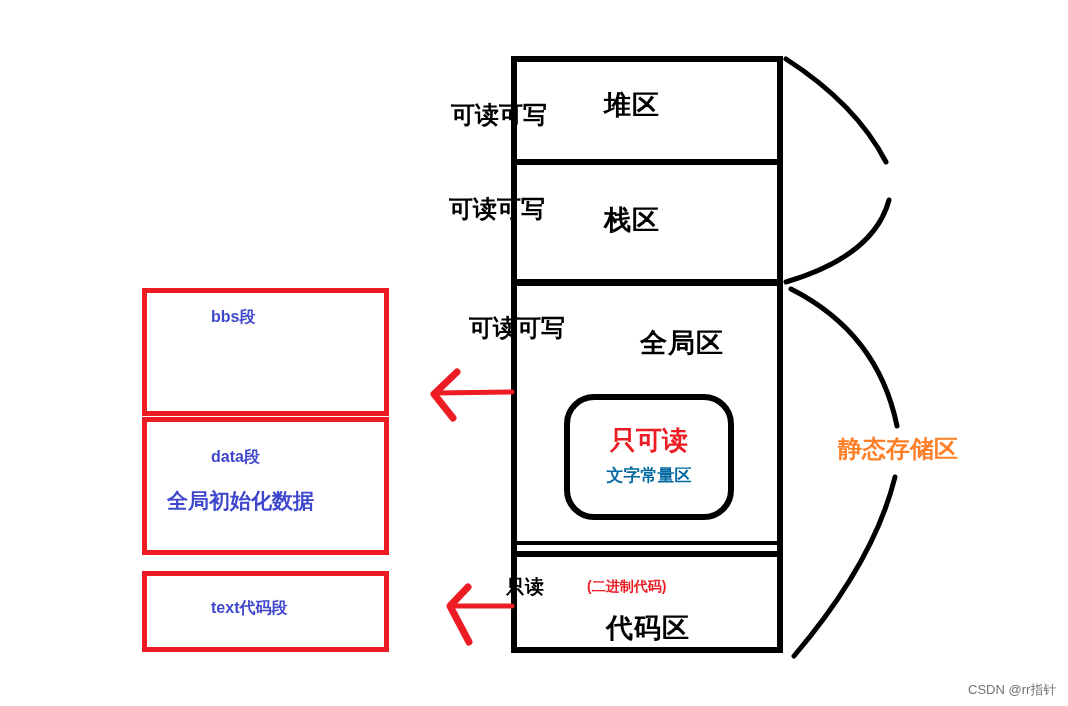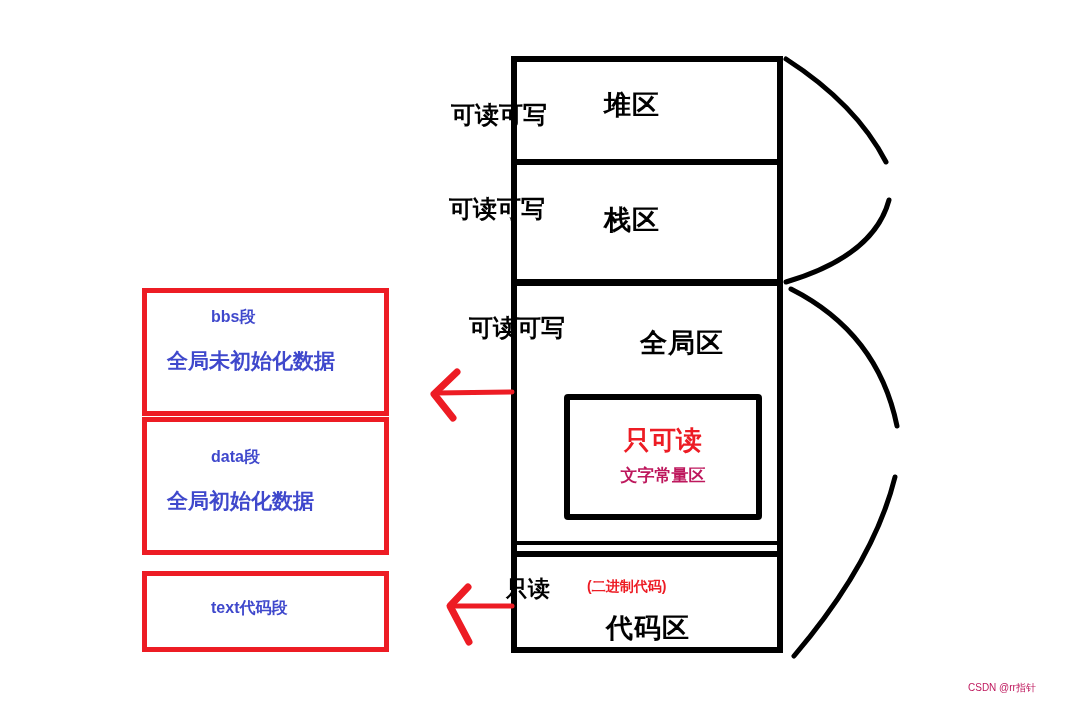--- a/index.html
+++ b/index.html
@@ -9,66 +9,65 @@
   }
   
   .mem-box{position:absolute;left:511px;top:56px;width:272px;height:597px;
     border:6px solid #000;box-sizing:border-box;background:#fff;}
   .hdiv{position:absolute;left:514px;width:266px;background:#000;}
   .d1{top:159px;height:6px;}
   .d2{top:279px;height:7px;}
   .d3a{top:541px;height:4px;}
   .d3b{top:551px;height:6px;}
   
-  .literal-box{position:absolute;left:564px;top:394px;width:198px;height:126px;
-    border:6px solid #000;border-radius:4px;box-sizing:border-box;
+  .literal-box{position:absolute;left:564px;top:394px;width:170px;height:126px;
+    border:6px solid #000;border-radius:30px;box-sizing:border-box;
     display:flex;flex-direction:column;align-items:center;justify-content:center;
     padding-bottom:4px;background:#fff;}
   .readonly-lbl{color:#ED1C24;font-size:26px;font-weight:bold;white-space:nowrap;}
-  .literal-lbl{color:#be185d;font-size:17px;font-weight:bold;white-space:nowrap;margin-top:6px;}
+  .literal-lbl{color:#0369a1;font-size:17px;font-weight:bold;white-space:nowrap;margin-top:6px;}
   
   .lbl{position:absolute;font-weight:bold;white-space:nowrap;line-height:1.1;}
   .sec{color:#000;font-size:27px;letter-spacing:1px;text-align:center;}
   .heap-label{left:604px;top:91px;}
   .stack-label{left:604px;top:206px;}
   .global-label{left:640px;top:329px;}
   .code-label{left:606px;top:614px;}
   .binary-note{left:587px;top:579px;color:#ED1C24;font-size:14px;}
   .access{color:#000000;font-size:24px;}
   .a1{left:451px;top:102px;}
   .a2{left:449px;top:196px;}
   .a3{left:469px;top:315px;}
-  .a4{left:506px;top:577px;font-size:22px;}
+  .a4{left:506px;top:577px;font-size:19px;}
   .zone{color:#FF7F27;font-size:24px;}
   .zone-dynamic{left:844px;top:170px;}
   .zone-static{left:838px;top:436px;}
   
   .seg-box{position:absolute;left:142px;width:247px;border:5px solid #ED1C24;
     box-sizing:border-box;background:#fff;}
   .seg1{top:288px;height:128px;}
   .seg2{top:417px;height:138px;}
   .seg3{top:571px;height:81px;}
   .seg-title{position:absolute;left:20px;color:#3F48CC;font-size:16px;font-weight:bold;white-space:nowrap;margin-left:44px;}
   .seg-desc{position:absolute;left:20px;color:#3F48CC;font-size:21px;font-weight:bold;white-space:nowrap;}
   .seg1 .seg-title{top:14px;} .seg1 .seg-desc{top:54px;}
   .seg2 .seg-title{top:25px;} .seg2 .seg-desc{top:65px;}
   .seg3 .seg-title{top:22px;}
   
   .overlay{position:absolute;left:0;top:0;width:1068px;height:706px;pointer-events:none;}
   
-  .watermark{position:absolute;left:968px;top:681px;color:#be185d;font-size:10px;white-space:nowrap;}
+  .watermark{position:absolute;left:968px;top:681px;color:#737373;font-size:13px;white-space:nowrap;}
 </style>
 </head>
 <body>
 
 <div class="canvas">
 
   <div class="seg-box seg1">
     <div class="seg-title">bbs段</div>
-    <div class="seg-desc">全局未初始化数据</div>
   </div>
   <div class="seg-box seg3">
     <div class="seg-title">text代码段</div>
   </div>
   <div class="seg-box seg2">
     <div class="seg-title">data段</div>
     <div class="seg-desc">全局初始化数据</div>
   </div>
 
   <div class="mem-box"></div>
@@ -86,20 +85,21 @@
   <div class="literal-box">
     <div class="readonly-lbl">只可读</div>
     <div class="literal-lbl">文字常量区</div>
   </div>
 
   <div class="lbl access a1">可读可写</div>
   <div class="lbl access a2">可读可写</div>
   <div class="lbl access a3">可读可写</div>
   <div class="lbl access a4">只读</div>
 
+  <div class="lbl zone zone-static">静态存储区</div>
 
   <svg class="overlay" viewBox="0 0 1068 706">
 
     <g stroke="#ED1C24" fill="none" stroke-linecap="round" stroke-linejoin="round">
       <line x1="436" y1="393" x2="512" y2="392" stroke-width="5"></line>
       <polyline points="457,372 434,394 453,418" stroke-width="7"></polyline>
     </g>
 
     <g stroke="#ED1C24" fill="none" stroke-linecap="round" stroke-linejoin="round">
       <line x1="452" y1="606" x2="512" y2="606" stroke-width="5"></line>

